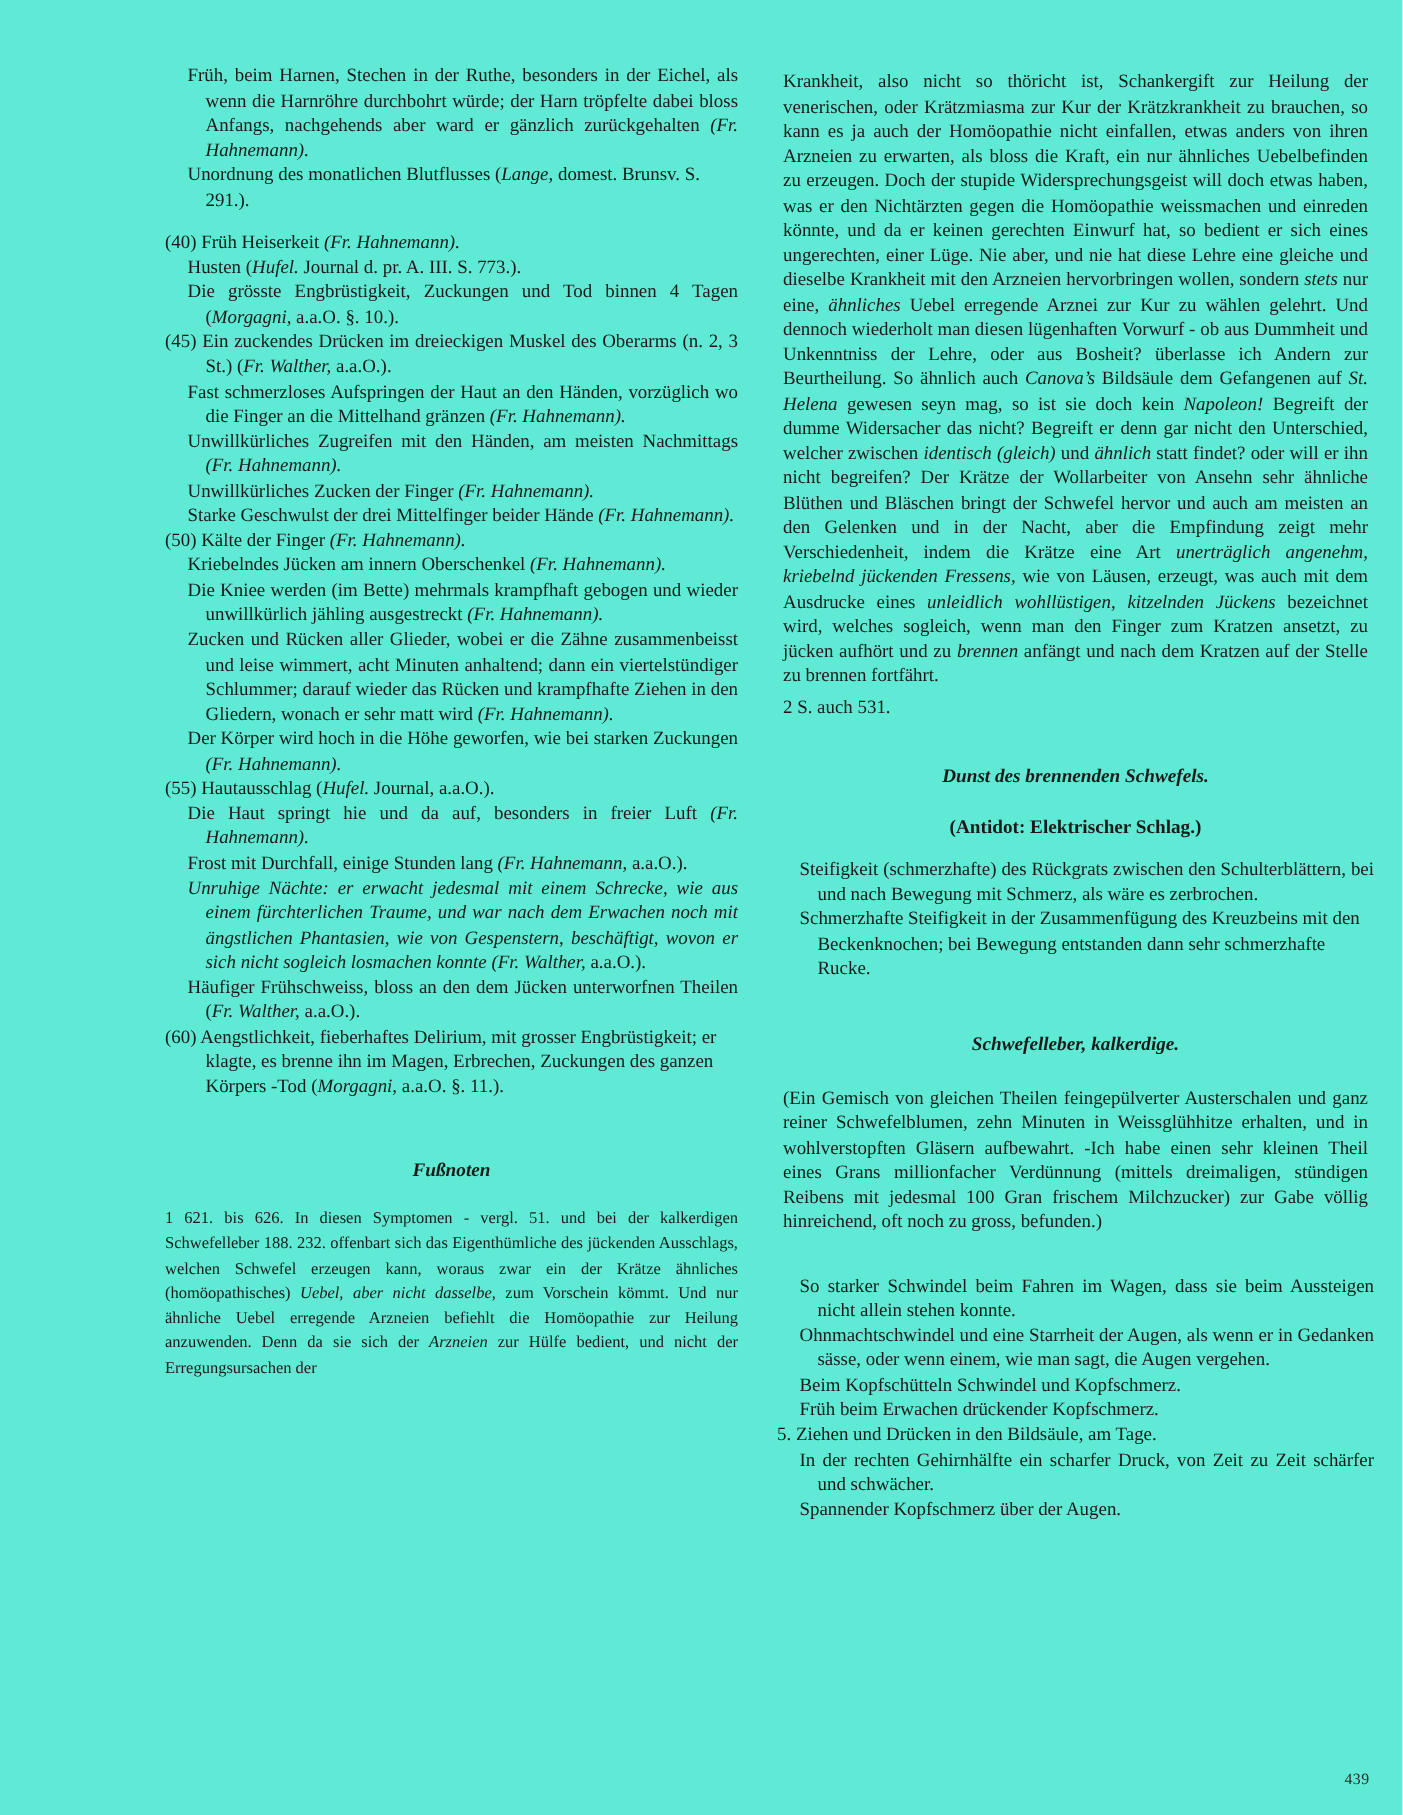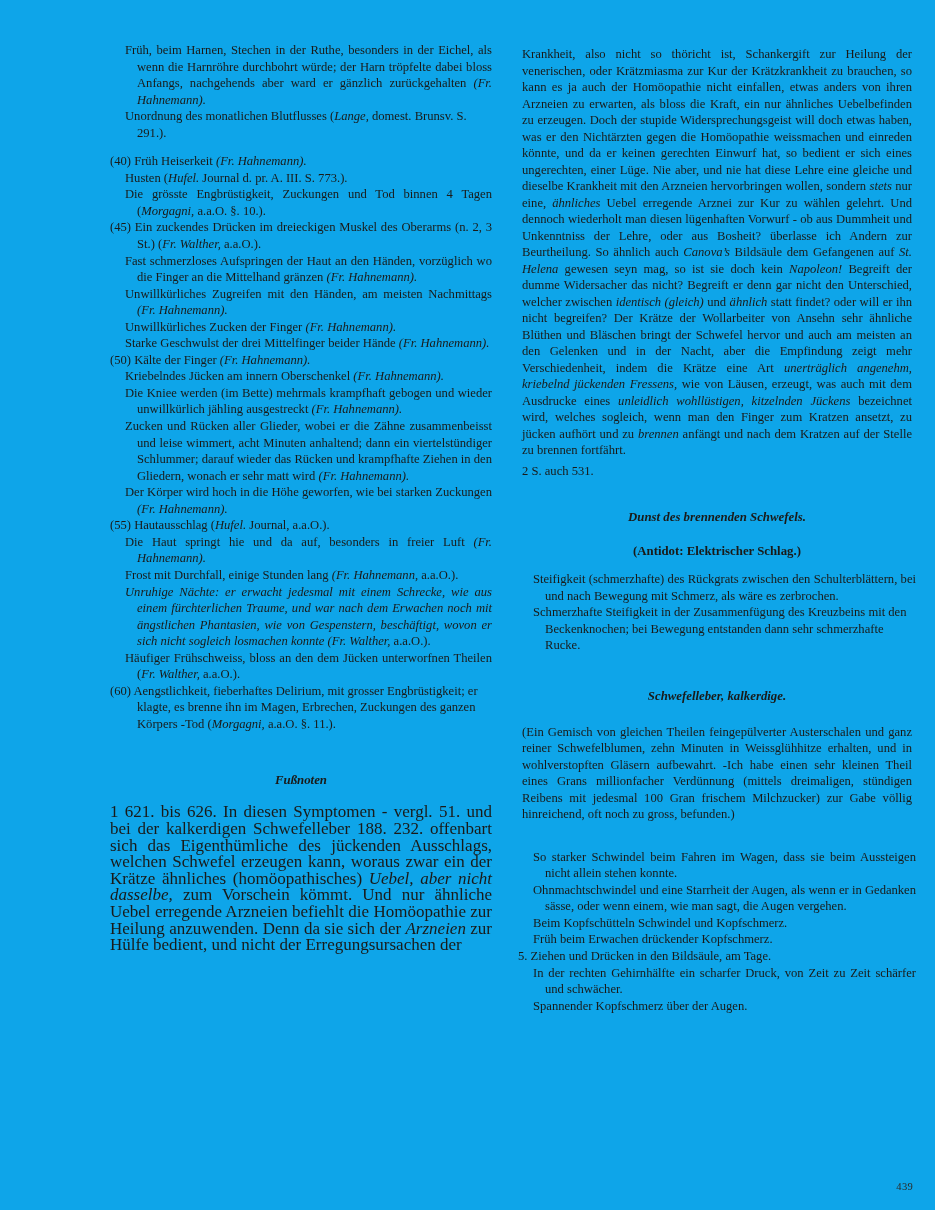--- a/index.html
+++ b/index.html
@@ -4,21 +4,21 @@
 <style>
   html, body {
     margin: 0;
     padding: 0;
     background: #ffffff;
   }
   .page {
     position: relative;
     width: 935px;
     height: 1210px;
-    background: #0ea5e9;
+    background: #5eead4;
     font-family: "Liberation Serif", "DejaVu Serif", serif;
     color: #1a1a18;
     overflow: hidden;
   }
   .columns {
     position: absolute;
     top: 42px;
     left: 110px;
     width: 716px;
     display: flex;
@@ -69,21 +69,21 @@
     font-size: 12.6px;
     line-height: 16.5px;
     text-align: justify;
     text-justify: inter-word;
     margin: 4px;
     text-indent: 0;
   }
 
   
   .footnote-body {
-    font-size: 17px;
+    font-size: 11px;
     line-height: 16.6px;
     text-align: justify;
     text-justify: inter-word;
     margin: 0;
     text-indent: 0;
   }
 
   
   .head-bi {
     font-weight: bold;

